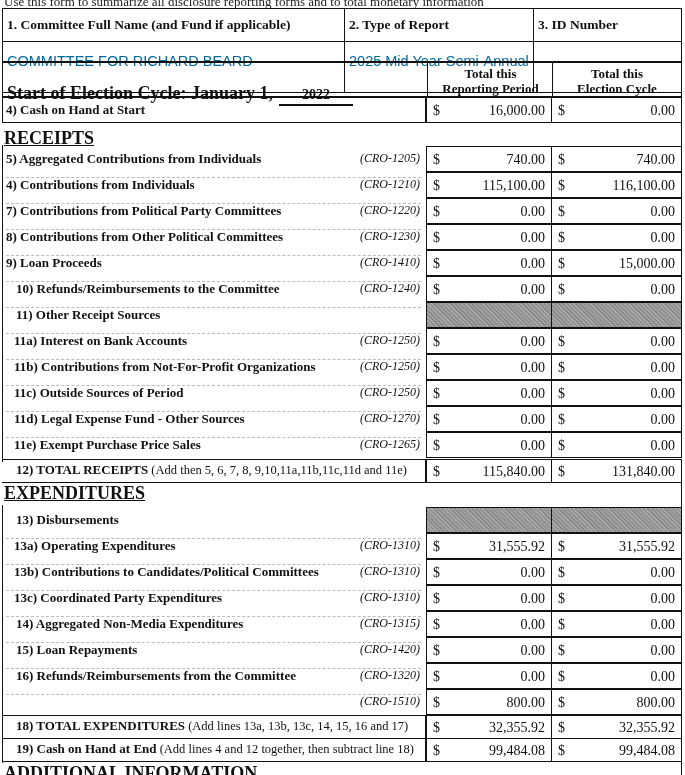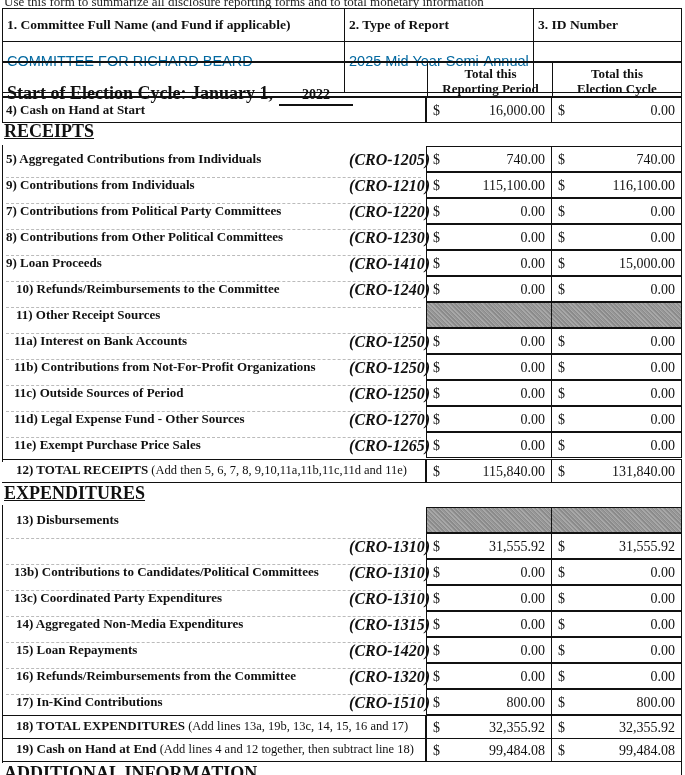--- a/index.html
+++ b/index.html
@@ -22,21 +22,21 @@
   .cycle-row { position: absolute; left: 2px; top: 61px; width: 680px; height: 36px; border: 1.5px solid #111; border-top: 2px solid #111; box-sizing: border-box; }
   .cycle-title { position: absolute; left: 4px; top: 8px; font-weight: bold; font-size: 18px; white-space: nowrap; margin-top: 12px; }
   .cycle-year { display: inline-block; width: 74px; border-bottom: 2px solid #111; text-align: center; font-size: 14px; margin-left: 6px; line-height: 18px; }
   .col-hdr { position: absolute; top: 0; height: 34px; border-left: 1.5px solid #111; text-align: center; font-weight: bold; font-size: 13px; line-height: 15px; padding-top: 3px; box-sizing: border-box; }
 
   .row { position: absolute; left: 0; width: 683px; height: 32px; }
   .row .label { position: absolute; left: 6px; top: 5px; font-weight: bold; font-size: 13px; white-space: nowrap; }
   .row .label.sub { left: 14px; }
   .row .label.edge { left: 16px; }
   .row .label .note { font-weight: normal; font-size: 12.5px; }
-  .row .code { position: absolute; right: 253px; top: 5px; font-style: italic; font-weight: bold; font-size: 16px; white-space: nowrap; }
+  .row .code { position: absolute; right: 263px; top: 5px; font-style: italic; font-weight: normal; font-size: 12px; white-space: nowrap; }
   .row .dotted { position: absolute; left: 6px; right: 262px; bottom: 0; border-bottom: 1px dashed #bbb; }
   .cell { position: absolute; top: 0; height: 26px; border: 1.5px solid #111; box-sizing: border-box; font-family: "Liberation Serif", serif; font-size: 14px; }
   .cell .cur { position: absolute; left: 6px; top: 5px; }
   .cell .amt { position: absolute; right: 6px; top: 5px; }
   .cell.c1 { left: 426px; width: 126px; }
   .cell.c2 { left: 551px; width: 131px; }
   .cell.shade { background: repeating-linear-gradient(45deg, #8a8a8a 0 1px, #a8a8a8 1px 2px, #979797 2px 3px); }
   .leftbar { position: absolute; left: 2px; width: 0; border-left: 1.5px solid #111; }
   .boxed { position: absolute; left: 2px; width: 424px; height: 26px; border: 1.5px solid #111; box-sizing: border-box; }
 
@@ -84,39 +84,39 @@
   <div class="cell c1">
       <span class="cur">$</span>
       <span class="amt">16,000.00</span>
     </div>
   <div class="cell c2">
       <span class="cur">$</span>
       <span class="amt">0.00</span>
     </div>
 </div>
 
-<div class="section" style="top:121px;font-family:Liberation Serif, serif;">RECEIPTS</div>
+<div class="section" style="top:128px;font-family:Liberation Serif, serif;">RECEIPTS</div>
 <div class="leftbar" style="top:145px; height:317px;"></div>
 <div class="rightbar" style="top:123px; height:24px;"></div>
 
 <div class="row" style="top:146px;">
   <span class="label">5) Aggregated Contributions from Individuals</span>
   <span class="code">(CRO-1205)</span>
   <div class="dotted"></div>
   <div class="cell c1">
       <span class="cur">$</span>
       <span class="amt">740.00</span>
     </div>
   <div class="cell c2">
       <span class="cur">$</span>
       <span class="amt">740.00</span>
     </div>
 </div>
 <div class="row" style="top:172px;">
-  <span class="label">9) Contributions from Individuals</span>
+  <span class="label">4) Contributions from Individuals</span>
   <span class="code">(CRO-1210)</span>
   <div class="dotted"></div>
   <div class="cell c1">
       <span class="cur">$</span>
       <span class="amt">115,100.00</span>
     </div>
   <div class="cell c2">
       <span class="cur">$</span>
       <span class="amt">116,100.00</span>
     </div>
@@ -260,20 +260,21 @@
 <div class="section" style="top:483px;">EXPENDITURES</div>
 <div class="rightbar" style="top:483px; height:26px;"></div>
 
 <div class="row" style="top:507px;">
   <span class="label edge">13) Disbursements</span>
   <div class="dotted"></div>
   <div class="cell c1 shade"></div>
   <div class="cell c2 shade"></div>
 </div>
 <div class="row" style="top:533px;">
+  <span class="label sub">13a) Operating Expenditures</span>
   <span class="code">(CRO-1310)</span>
   <div class="dotted"></div>
   <div class="cell c1">
       <span class="cur">$</span>
       <span class="amt">31,555.92</span>
     </div>
   <div class="cell c2">
       <span class="cur">$</span>
       <span class="amt">31,555.92</span>
     </div>
@@ -337,35 +338,34 @@
   <div class="cell c1">
       <span class="cur">$</span>
       <span class="amt">0.00</span>
     </div>
   <div class="cell c2">
       <span class="cur">$</span>
       <span class="amt">0.00</span>
     </div>
 </div>
 <div class="row" style="top:689px;">
-  <span class="label edge">17) In-Kind Contributions</span>
   <span class="code">(CRO-1510)</span>
   <div class="cell c1">
       <span class="cur">$</span>
       <span class="amt">800.00</span>
     </div>
   <div class="cell c2">
       <span class="cur">$</span>
       <span class="amt">800.00</span>
     </div>
 </div>
 
 <div class="row" style="top:715px; height:24px;">
   <div class="boxed" style="height:24px; border-left:none;"></div>
-  <span class="label edge" style="top:3px;"><span>18) TOTAL EXPENDITURES</span><span class="note"> (Add lines 13a, 19b, 13c, 14, 15, 16 and 17)</span></span>
+  <span class="label edge" style="top:3px;"><span>18) TOTAL EXPENDITURES</span><span class="note"> (Add lines 13a, 13b, 13c, 14, 15, 16 and 17)</span></span>
   <div class="cell c1" style="height:24px;">
       <span class="cur" style="top:4px">$</span>
       <span class="amt" style="top:4px">32,355.92</span>
     </div>
   <div class="cell c2" style="height:24px;">
       <span class="cur" style="top:4px">$</span>
       <span class="amt" style="top:4px">32,355.92</span>
     </div>
 </div>
 

